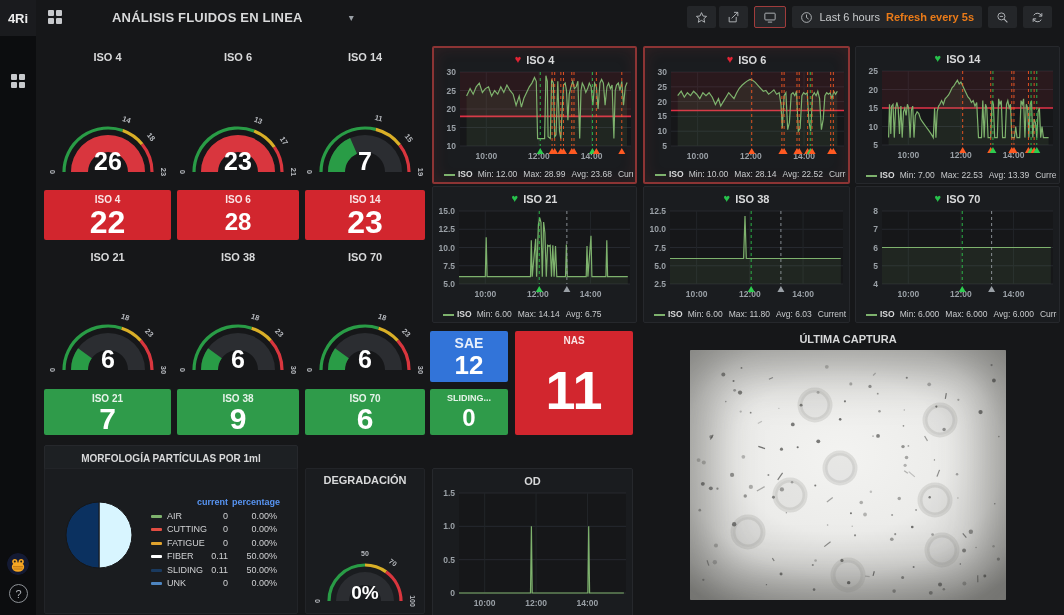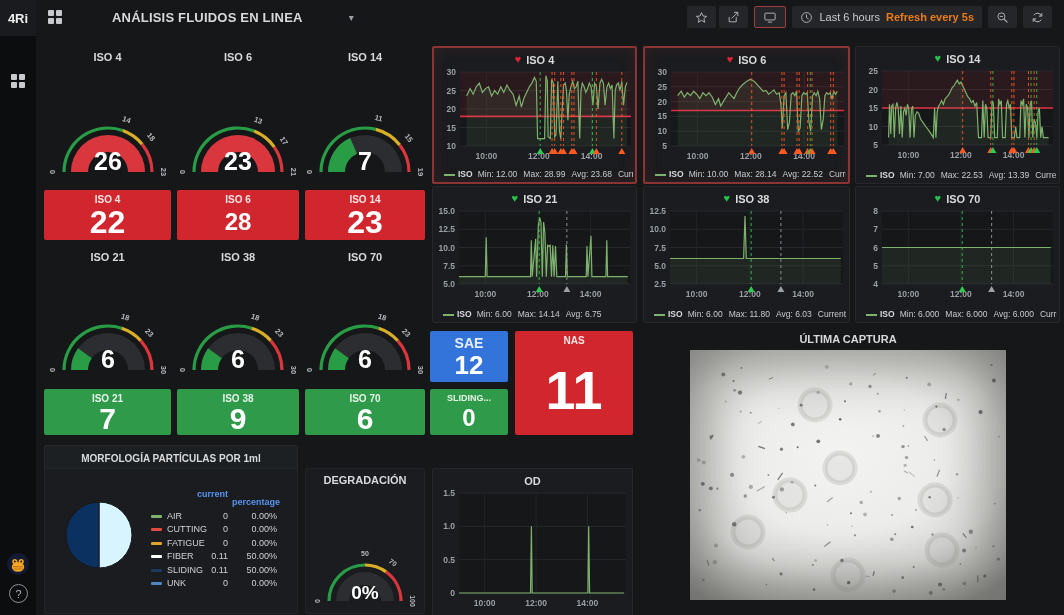--- a/index.html
+++ b/index.html
@@ -463,21 +463,21 @@
         <path d="M26,124 L26.0,124.0 L97.5,124.0 L98.4,57.3 L99.2,124.0 L154.9,124.0 L155.7,57.3 L156.6,124.0 L190.9,124.0 L190.85897435897436,124 Z" fill="rgba(126,178,109,0.10)"></path>
         <polyline points="26.0,124.0 97.5,124.0 98.4,57.3 99.2,124.0 154.9,124.0 155.7,57.3 156.6,124.0 190.9,124.0" fill="none" stroke="#7eb26d" stroke-width="1.2"></polyline>
       </svg>
     </div>
     <div class="rowhdr" style="left: 44px; top: 445px; width: 254px; height: 26px;">MORFOLOGÍA PARTÍCULAS POR 1ml</div>
     <div class="panel panelbg" style="left: 44px; top: 468px; width: 254px; height: 146px;">
       <svg width="68" height="68" style="position: absolute; left: 20px; top: 32px;">
         <path d="M34,34 L34,1 A33,33 0 0 1 34,67 Z" fill="#d8f5ff" stroke="#161719" stroke-width="1"></path>
         <path d="M34,34 L34,67 A33,33 0 0 1 33.99999999999999,1 Z" fill="#0b3160" stroke="#161719" stroke-width="1"></path>
       </svg>
-      <div class="mleg-h" style="left: 135px; top: 20px; width: 48px;">current</div>
+      <div class="mleg-h" style="left: 135px; top: 28px; width: 48px;">current</div>
       <div class="mleg-h" style="left: 187px; top: 28px; width: 45px;">percentage</div>
       <div class="mleg-sw" style="left: 106px; top: 46px; background: rgb(126, 178, 109);"></div>
       <div class="mleg-label" style="left: 122px; top: 42px;">AIR</div>
       <div class="mleg-cell" style="left: 135px; top: 42px; width: 48px;">0</div>
       <div class="mleg-cell" style="left: 187px; top: 42px; width: 45px;">0.00%</div>
       <div class="mleg-sw" style="left: 106px; top: 59.4px; background: rgb(226, 77, 66);"></div>
       <div class="mleg-label" style="left: 122px; top: 55.4px;">CUTTING</div>
       <div class="mleg-cell" style="left: 135px; top: 55.4px; width: 48px;">0</div>
       <div class="mleg-cell" style="left: 187px; top: 55.4px; width: 45px;">0.00%</div>
       <div class="mleg-sw" style="left: 106px; top: 72.8px; background: rgb(224, 163, 46);"></div>

